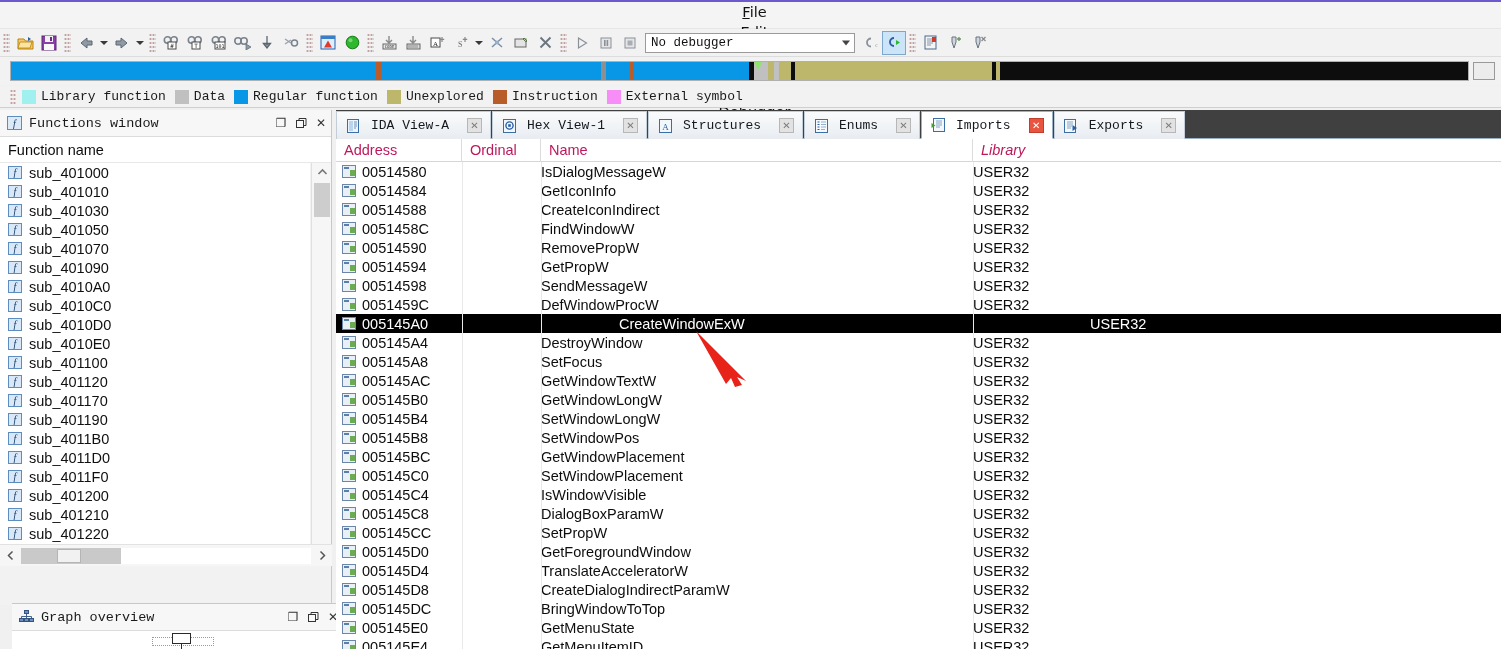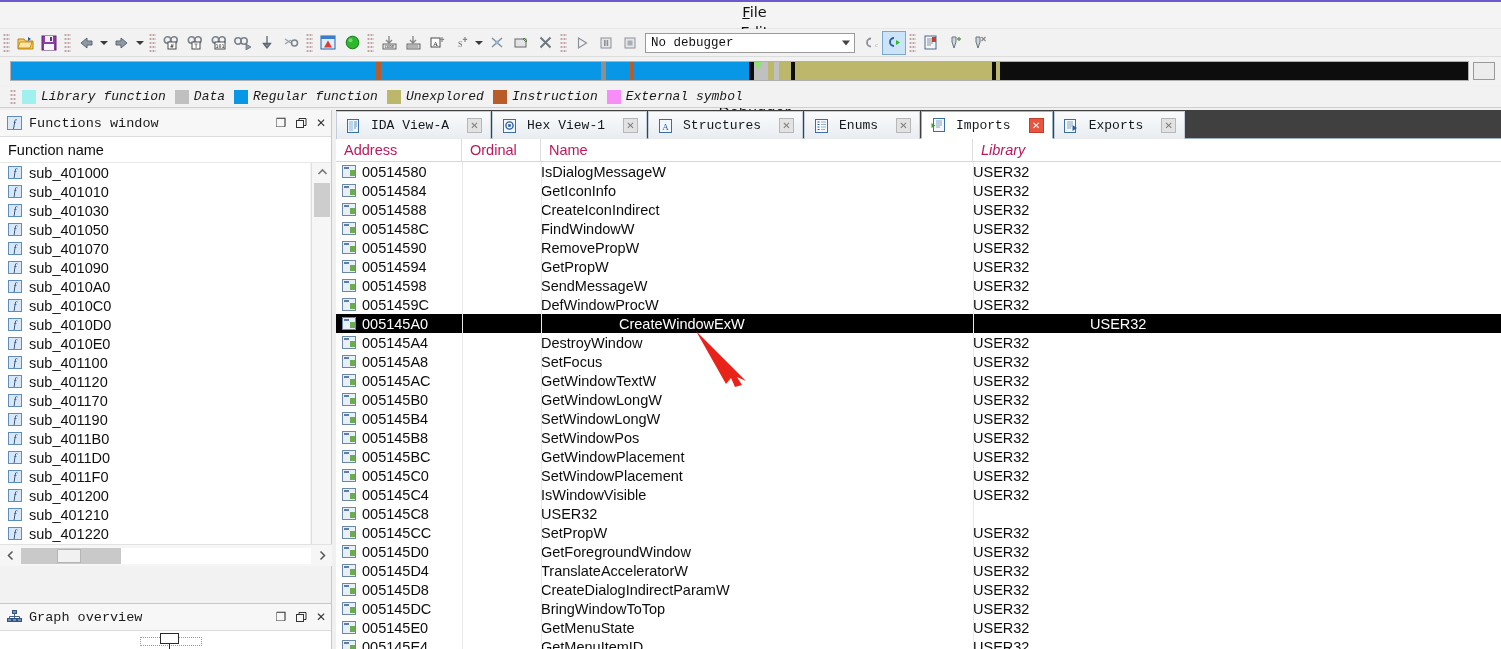--- a/index.html
+++ b/index.html
@@ -247,21 +247,21 @@
   }
   .hs-track {
     flex: 1 1 auto; height: 16px; background: #ffffff;
     position: relative; margin: 0 1px;
   }
   .hs-thumb-zone { position: absolute; left: 0; top: 0; width: 100px; height: 16px; background: #c9c9c9; }
   .hs-thumb { position: absolute; left: 36px; top: 1px; width: 24px; height: 14px; background: #f1f1f1; border: 1px solid #b5b5b5; }
 
   
   .graphwin {
-    position: absolute; left: 0; bottom: 0; width: 332px; height: 46px;
+    position: absolute; left: 12px; bottom: 0; width: 332px; height: 46px;
     background: #f7f7f7; border-top: 1px solid #c8c8c8;
     border-right: 1px solid #c8c8c8;
   }
   .graph-canvas {
     position: relative; height: 19px; background: #ffffff;
   }
   .graph-node {
     position: absolute; left: 160px; top: 2px;
     width: 19px; height: 11px;
     border: 1px solid #2a2a2a; background: #ffffff;
@@ -575,21 +575,21 @@
         <div class="nav-seg" style="background: rgb(13, 13, 13); width: 0.4%;"></div>
         <div class="nav-seg" style="background: rgb(189, 183, 107); width: 0.4%;"></div>
         <div class="nav-seg" style="background: rgb(13, 13, 13); width: 49%;"></div>
         <div class="nav-cursor" id="navcursor" style="left: 51%;"></div>
     </div>
     <div class="navband-scroll"></div>
   </div>
 
   <div class="legend">
     <div class="legend-grip"></div>
-    <div id="legend-items" style="display:flex;align-items:flex-end;font-style:italic;">
+    <div id="legend-items" style="display:flex;align-items:flex-end;">
         <div class="legend-item">
           <span class="legend-swatch" style="background: rgb(160, 240, 240);"></span>
           <span class="legend-label">Library function</span>
         </div>
         <div class="legend-item">
           <span class="legend-swatch" style="background: rgb(192, 192, 192);"></span>
           <span class="legend-label">Data</span>
         </div>
         <div class="legend-item">
           <span class="legend-swatch" style="background: rgb(8, 150, 230);"></span>
@@ -1017,20 +1017,21 @@
           <div class="imp-cell cell-ord"></div>
           <div class="imp-cell cell-name">IsWindowVisible</div>
           <div class="imp-cell cell-lib">USER32</div>
         </div>
         <div class="imp-row">
           <div class="imp-cell cell-addr">
             <span class="imp-icon"></span>
             <span>005145C8</span>
           </div>
           <div class="imp-cell cell-ord"></div>
+          <div class="imp-cell cell-name">DialogBoxParamW</div>
           <div class="imp-cell cell-lib">USER32</div>
         </div>
         <div class="imp-row">
           <div class="imp-cell cell-addr">
             <span class="imp-icon"></span>
             <span>005145CC</span>
           </div>
           <div class="imp-cell cell-ord"></div>
           <div class="imp-cell cell-name">SetPropW</div>
           <div class="imp-cell cell-lib">USER32</div>

